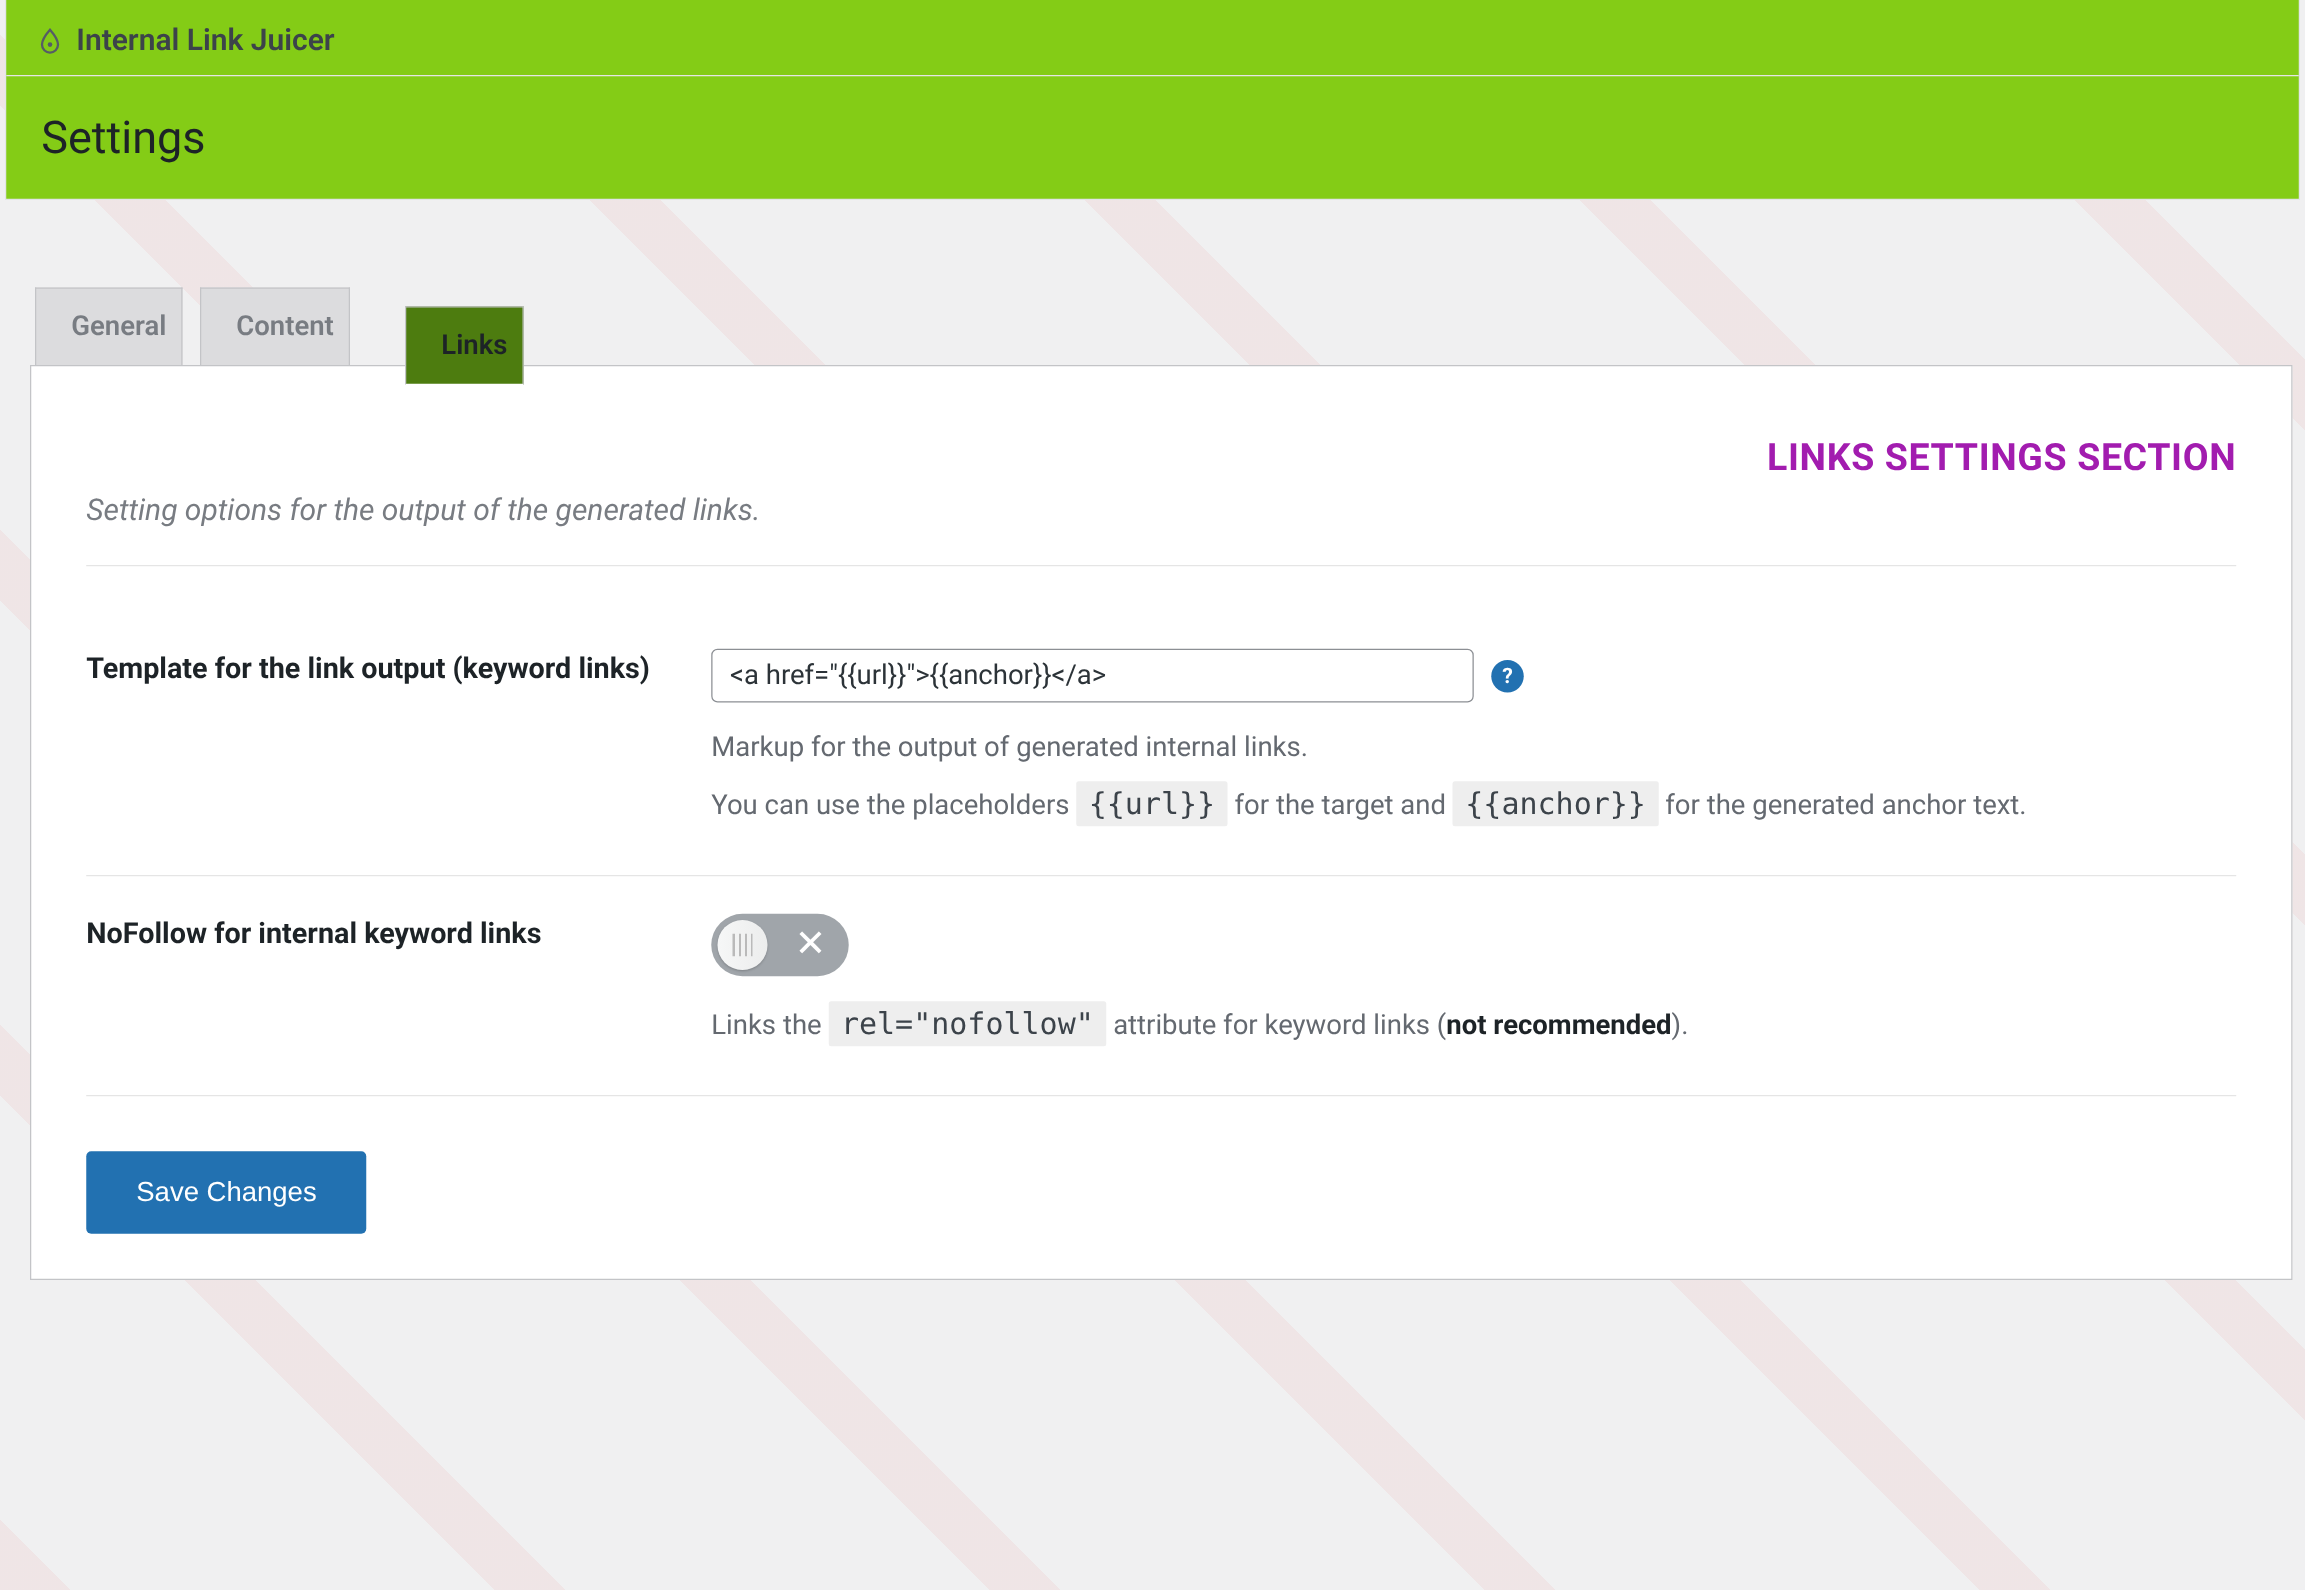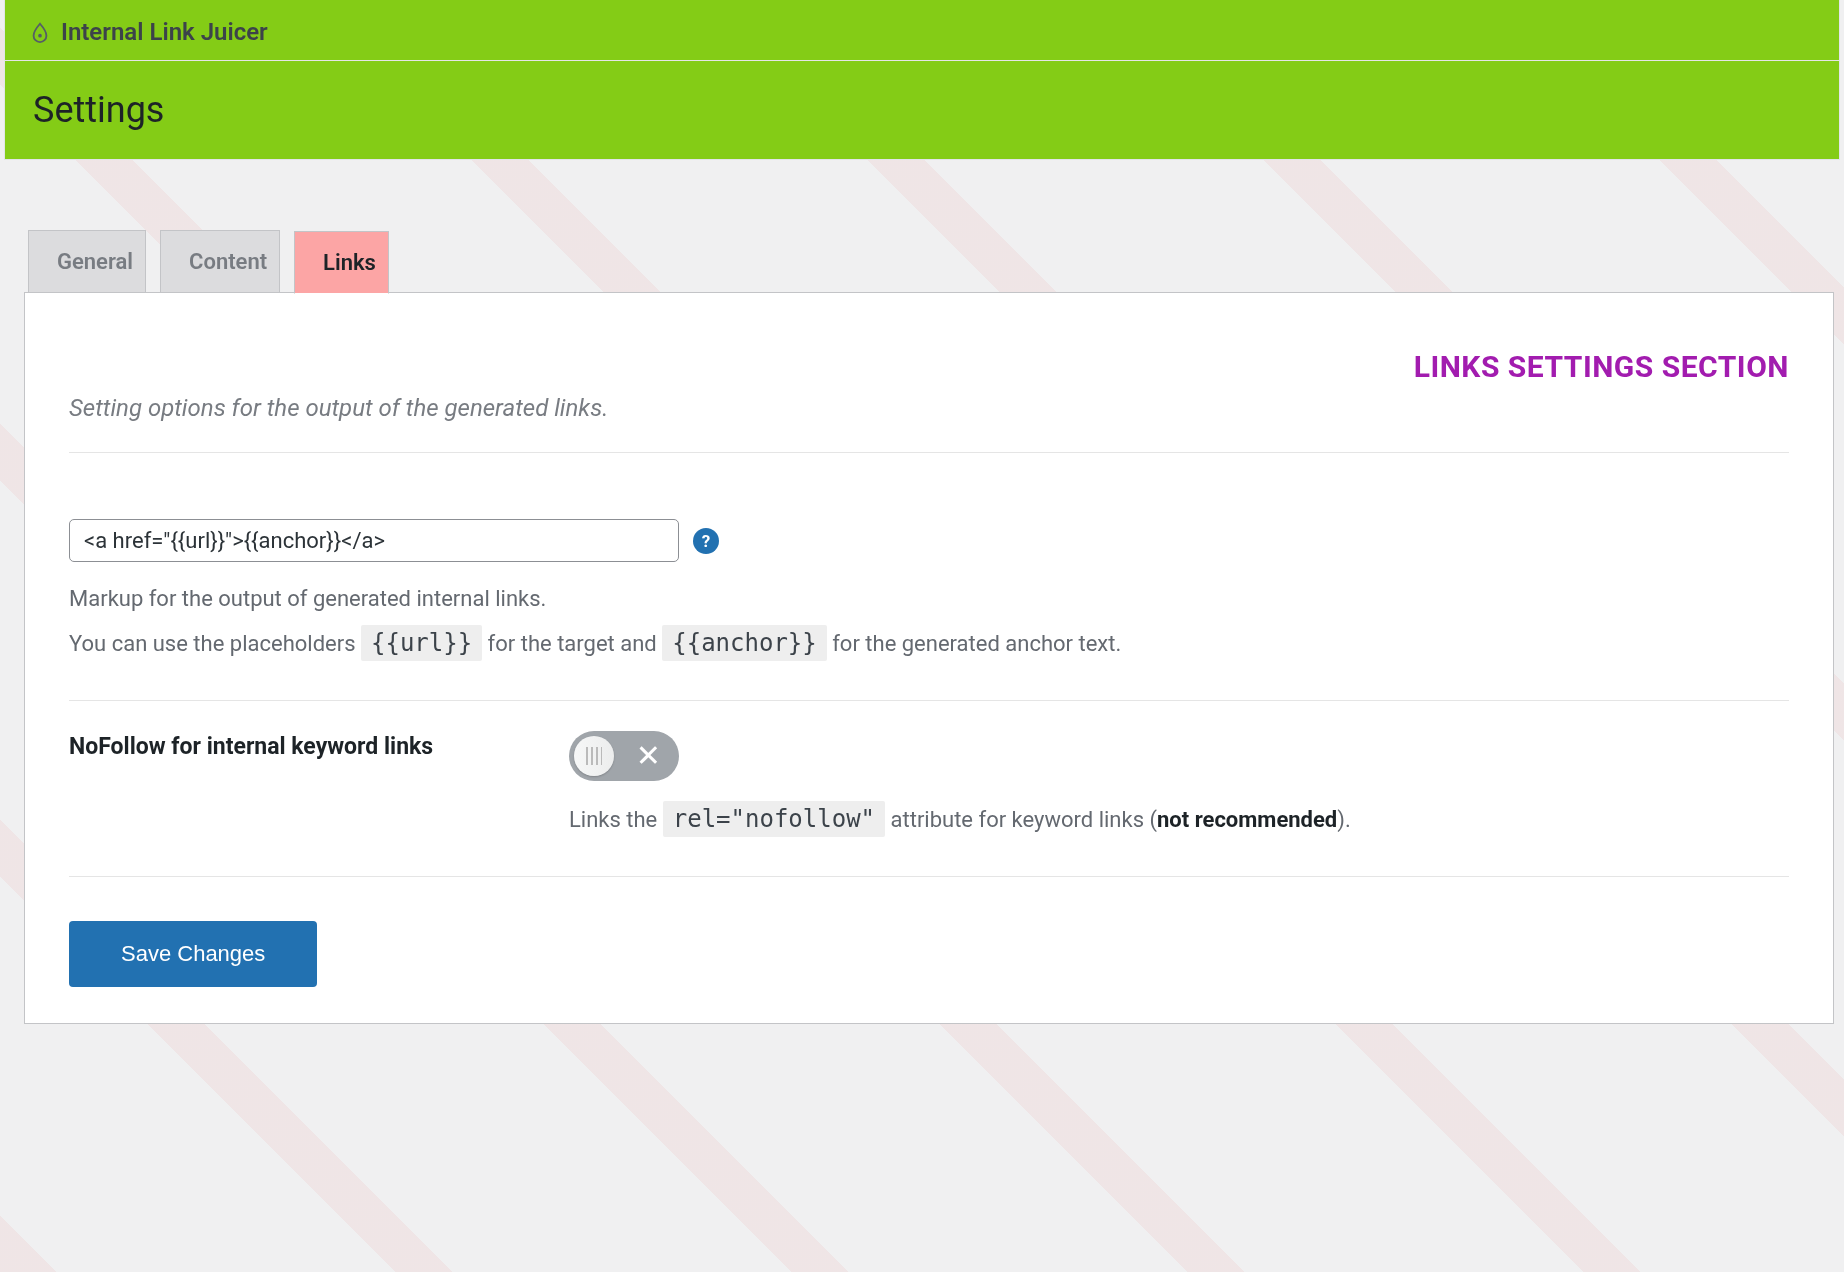--- a/index.html
+++ b/index.html
@@ -82,27 +82,28 @@
       padding: 18px 12px 18px 28px;
       font-size: 22px;
       font-weight: 600;
       color: #787c82;
       background: #dcdcde;
       border: 1px solid #c3c4c7;
       border-bottom: none;
       cursor: pointer;
     }
     .tab.active {
-      background: #fca5a5;
+      background: #4d7c0f;
       color: #1d2327;
       border-color: #c3c4c7;
       position: relative;
-      top: 1px;
+      top: 15px;
       border-bottom: 1px solid #fff;
       z-index: 2;
+      margin-left: 30px;
     }
 
     .panel {
       background: #fff;
       border: 1px solid #c3c4c7;
       margin-top: -1px;
       padding: 56px 44px 36px 44px;
       position: relative;
       z-index: 1;
     }
@@ -235,21 +236,21 @@
       justify-content: space-between;
       align-items: center;
       padding-top: 44px;
     }
     .btn-primary {
       background: #2271b1;
       color: #fff;
       border: none;
       font-size: 22px;
       font-weight: 500;
-      padding: 20px 52px;
+      padding: 20px 40px;
       border-radius: 4px;
       cursor: pointer;
     }
     .btn-secondary {
       background: #f6f7f7;
       color: #2271b1;
       border: 1px solid #2271b1;
       font-size: 22px;
       font-weight: 500;
       padding: 18px 48px;
@@ -286,20 +287,23 @@
     </div>
 
     <div class="panel">
 
       <div class="section-head">
         <div class="section-title">LINKS SETTINGS SECTION</div>
         <div class="section-sub">Setting options for the output of the generated links.</div>
       </div>
 
       <div class="setting-row">
+        <div class="setting-label-col">
+          <div class="setting-label">Template for the link output (keyword links)</div>
+        </div>
         <div class="setting-control-col">
           <div class="input-row">
             <input type="text" class="tpl-input" value="&lt;a href=&quot;{{url}}&quot;&gt;{{anchor}}&lt;/a&gt;" style="">
             <span class="help-icon">?</span>
           </div>
           <div class="desc">Markup for the output of generated internal links.</div>
           <div class="desc">
             <span>You can use the placeholders </span>
             <code class="chip">{{url}}</code>
             <span> for the target and </span>

